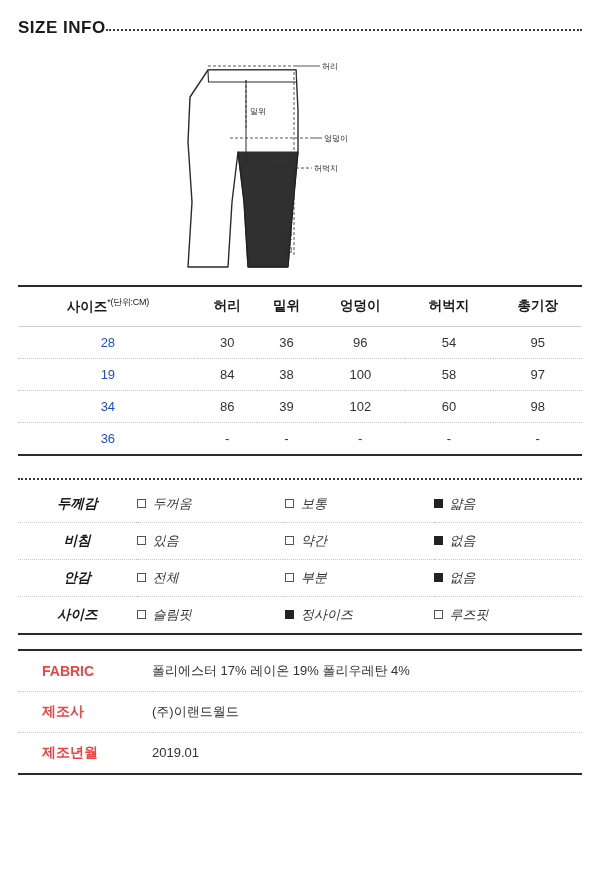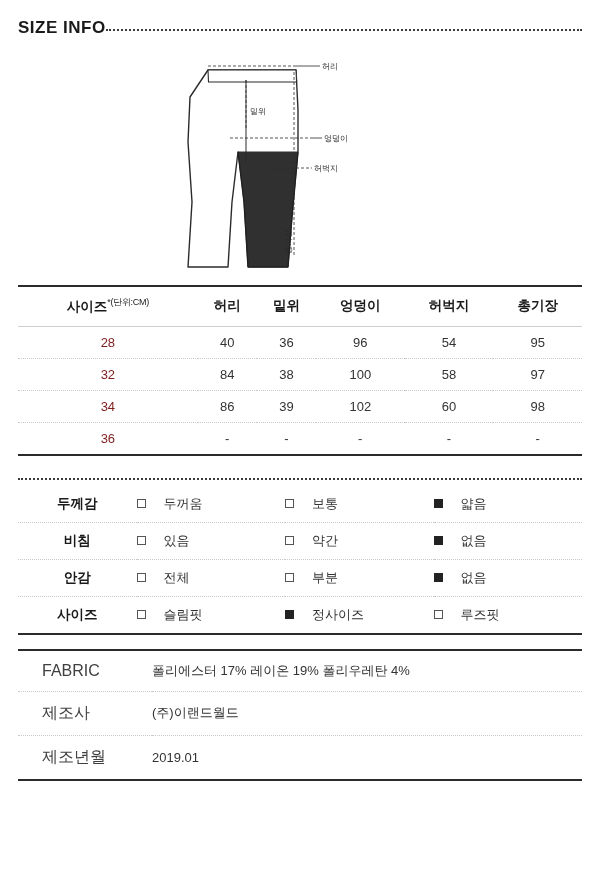--- a/index.html
+++ b/index.html
@@ -83,49 +83,50 @@
     text-align: center;
     border-bottom: 1px dotted #c8c8c8;
     font-size: 13px;
     color: #333333;
   }
   .size-table tbody tr:last-child td {
     border-bottom: 2px solid #2b2b2b;
   }
   .size-table tbody td.sizecol {
     font-weight: normal;
-    color: #7f1d1d;
+    color: #1d4ed8;
   }
 
   
   .pi-table {
     width: 100%;
     border-collapse: collapse;
     margin-top: 6px;
     font-size: 13px;
+    font-style: italic;
   }
   .pi-table tr td {
     padding: 9px 0;
     border-bottom: 1px dotted #c8c8c8;
     vertical-align: middle;
   }
   .pi-table tr:last-child td {
     border-bottom: 2px solid #2b2b2b;
   }
   .pi-label {
     width: 120px;
     text-align: center;
     font-weight: bold;
     color: #1a1a1a;
     font-size: 13.5px;
   }
   .opt {
     display: inline-flex;
     align-items: center;
-    gap: 18px;
+    gap: 7px;
     font-size: 13px;
     color: #333333;
   }
   .box {
     display: inline-block;
     width: 9px;
     height: 9px;
     border: 1px solid #555555;
     background: #ffffff;
     box-sizing: border-box;
@@ -152,23 +153,23 @@
   }
   .fab-table tr:first-child td {
     border-top: 2px solid #2b2b2b;
   }
   .fab-table tr:last-child td {
     border-bottom: 2px solid #2b2b2b;
   }
   .fab-label {
     width: 110px;
     padding-left: 24px !important;
-    font-weight: normal;
-    font-size: 16px;
-    color: #404040;
+    font-weight: bold;
+    font-size: 14px;
+    color: #ef4444;
   }
   .fab-value {
     font-size: 13px;
     color: #333333;
   }
 
   svg text {
     font-family: "Liberation Sans", sans-serif;
   }
 </style>
@@ -219,28 +220,28 @@
         <th>허리</th>
         <th>밑위</th>
         <th>엉덩이</th>
         <th>허벅지</th>
         <th>총기장</th>
       </tr>
     </thead>
     <tbody>
       <tr>
         <td class="sizecol">28</td>
-        <td>40</td>
+        <td>30</td>
         <td>36</td>
         <td>96</td>
         <td>54</td>
         <td>95</td>
       </tr>
       <tr>
-        <td class="sizecol">32</td>
+        <td class="sizecol">19</td>
         <td>84</td>
         <td>38</td>
         <td>100</td>
         <td>58</td>
         <td>97</td>
       </tr>
       <tr>
         <td class="sizecol">34</td>
         <td>86</td>
         <td>39</td>

